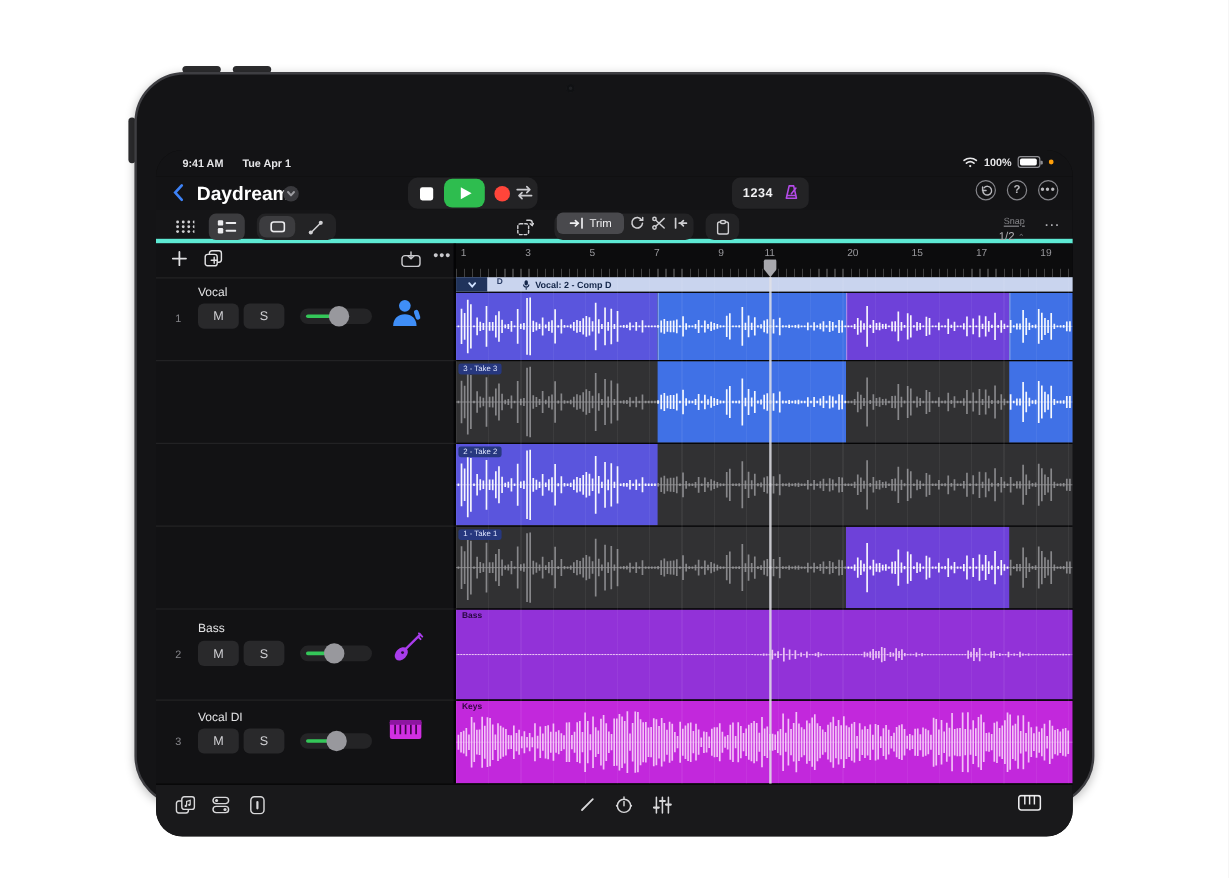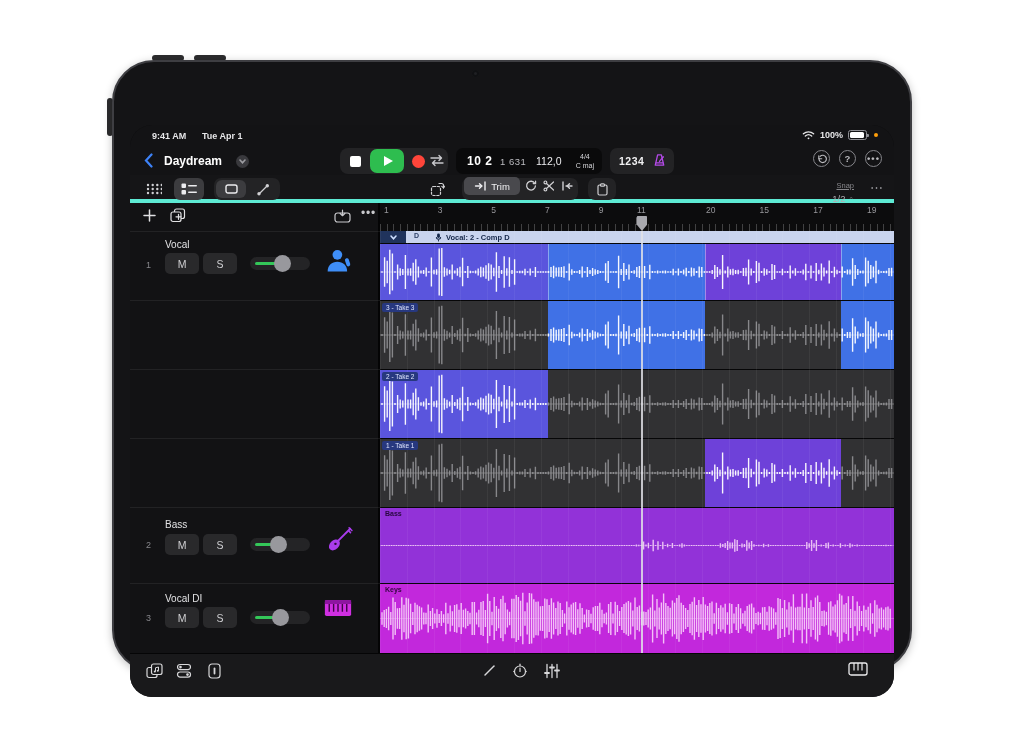--- a/index.html
+++ b/index.html
@@ -22,21 +22,21 @@
   .status-right { position:absolute; right:16px; top:5px; display:flex; align-items:center; gap:5px; }
   .batt-pct { font-size:9px; font-weight:bold; color:#e6e6e8; }
   .battery { width:19px; height:9.5px; border:1px solid #8e8e93; border-radius:2.5px; position:relative; }
   .battery i { position:absolute; left:1px; top:1px; bottom:1px; width:14px; background:#fff; border-radius:1.5px; }
   .battery::after { content:''; position:absolute; right:-3px; top:2.5px; width:2px; height:3px; background:#8e8e93; border-radius:0 1px 1px 0; }
   .mic-dot { width:4px; height:4px; border-radius:50%; background:#ff9f0a; margin-left:2px; }
 
   
   .maintoolbar { position:absolute; left:0; top:22px; width:764px; height:28px; background:#131315; }
   .back { position:absolute; left:14px; top:6px; color:#3d82f7; }
-  .proj-title { position:absolute; left:34px; top:7px; font-size:12px; font-weight:bold; color:#ffffff; }
+  .proj-title { position:absolute; left:34px; top:7px; font-size:16px; font-weight:bold; color:#ffffff; }
   .title-chev { position:absolute; left:106px; top:8px; width:13px; height:13px; border-radius:50%; background:#39393d;
                 display:flex; align-items:center; justify-content:center; color:#9c9ca1; }
   .transport { position:absolute; left:210px; top:1px; width:108px; height:26px; background:#232325; border-radius:8px; }
   .stop-btn { position:absolute; left:10px; top:7.5px; width:11px; height:11px; background:#ffffff; border-radius:2px; }
   .play-btn { position:absolute; left:30px; top:1px; width:34px; height:24px; background:#2ebd4f; border-radius:7px;
               display:flex; align-items:center; justify-content:center; }
   .play-tri { width:0; height:0; border-left:9px solid #fff; border-top:5.5px solid transparent; border-bottom:5.5px solid transparent; margin-left:2px; }
   .rec-btn { position:absolute; left:72px; top:6.5px; width:13px; height:13px; border-radius:50%; background:#ff453a; }
   .cycle-btn { position:absolute; left:89px; top:6px; color:#c9c9cd; }
   .lcd { position:absolute; left:326px; top:1px; width:146px; height:26px; background:#0a0a0b; border-radius:7px; color:#fff; }
@@ -159,29 +159,20 @@
           </span>
         <span class="rec-btn"></span>
         <span class="cycle-btn">
           <svg width="16" height="13" viewBox="0 0 16 13" fill="none" stroke="#c9c9cd" stroke-width="1.4" stroke-linecap="round" stroke-linejoin="round">
             <path d="M2 4h10M10 1.5L12.5 4 10 6.5"></path>
               <path d="M14 9H4M6 6.5L3.5 9 6 11.5"></path>
           </svg>
         </span>
       </div>
 
-      <div class="lcd">
-        <span class="pos">10 2</span>
-        <span class="pos-sub">1 631</span>
-        <span class="tempo">112,0</span>
-        <span class="sigkey">
-          <span>4/4</span><br>
-          <span>C maj</span>
-        </span>
-      </div>
 
       <div class="countin">
         <span class="num">1234</span>
         <span class="metronome">
           <svg width="15" height="15" viewBox="0 0 16 16" fill="none" stroke="#b44ae8" stroke-width="1.4" stroke-linejoin="round">
             <path d="M6 2h4l2.5 11h-9L6 2z"></path>
               <path d="M8 9l4-5" stroke-linecap="round"></path>
               <path d="M3.8 10.5h8.4"></path>
           </svg>
         </span>

